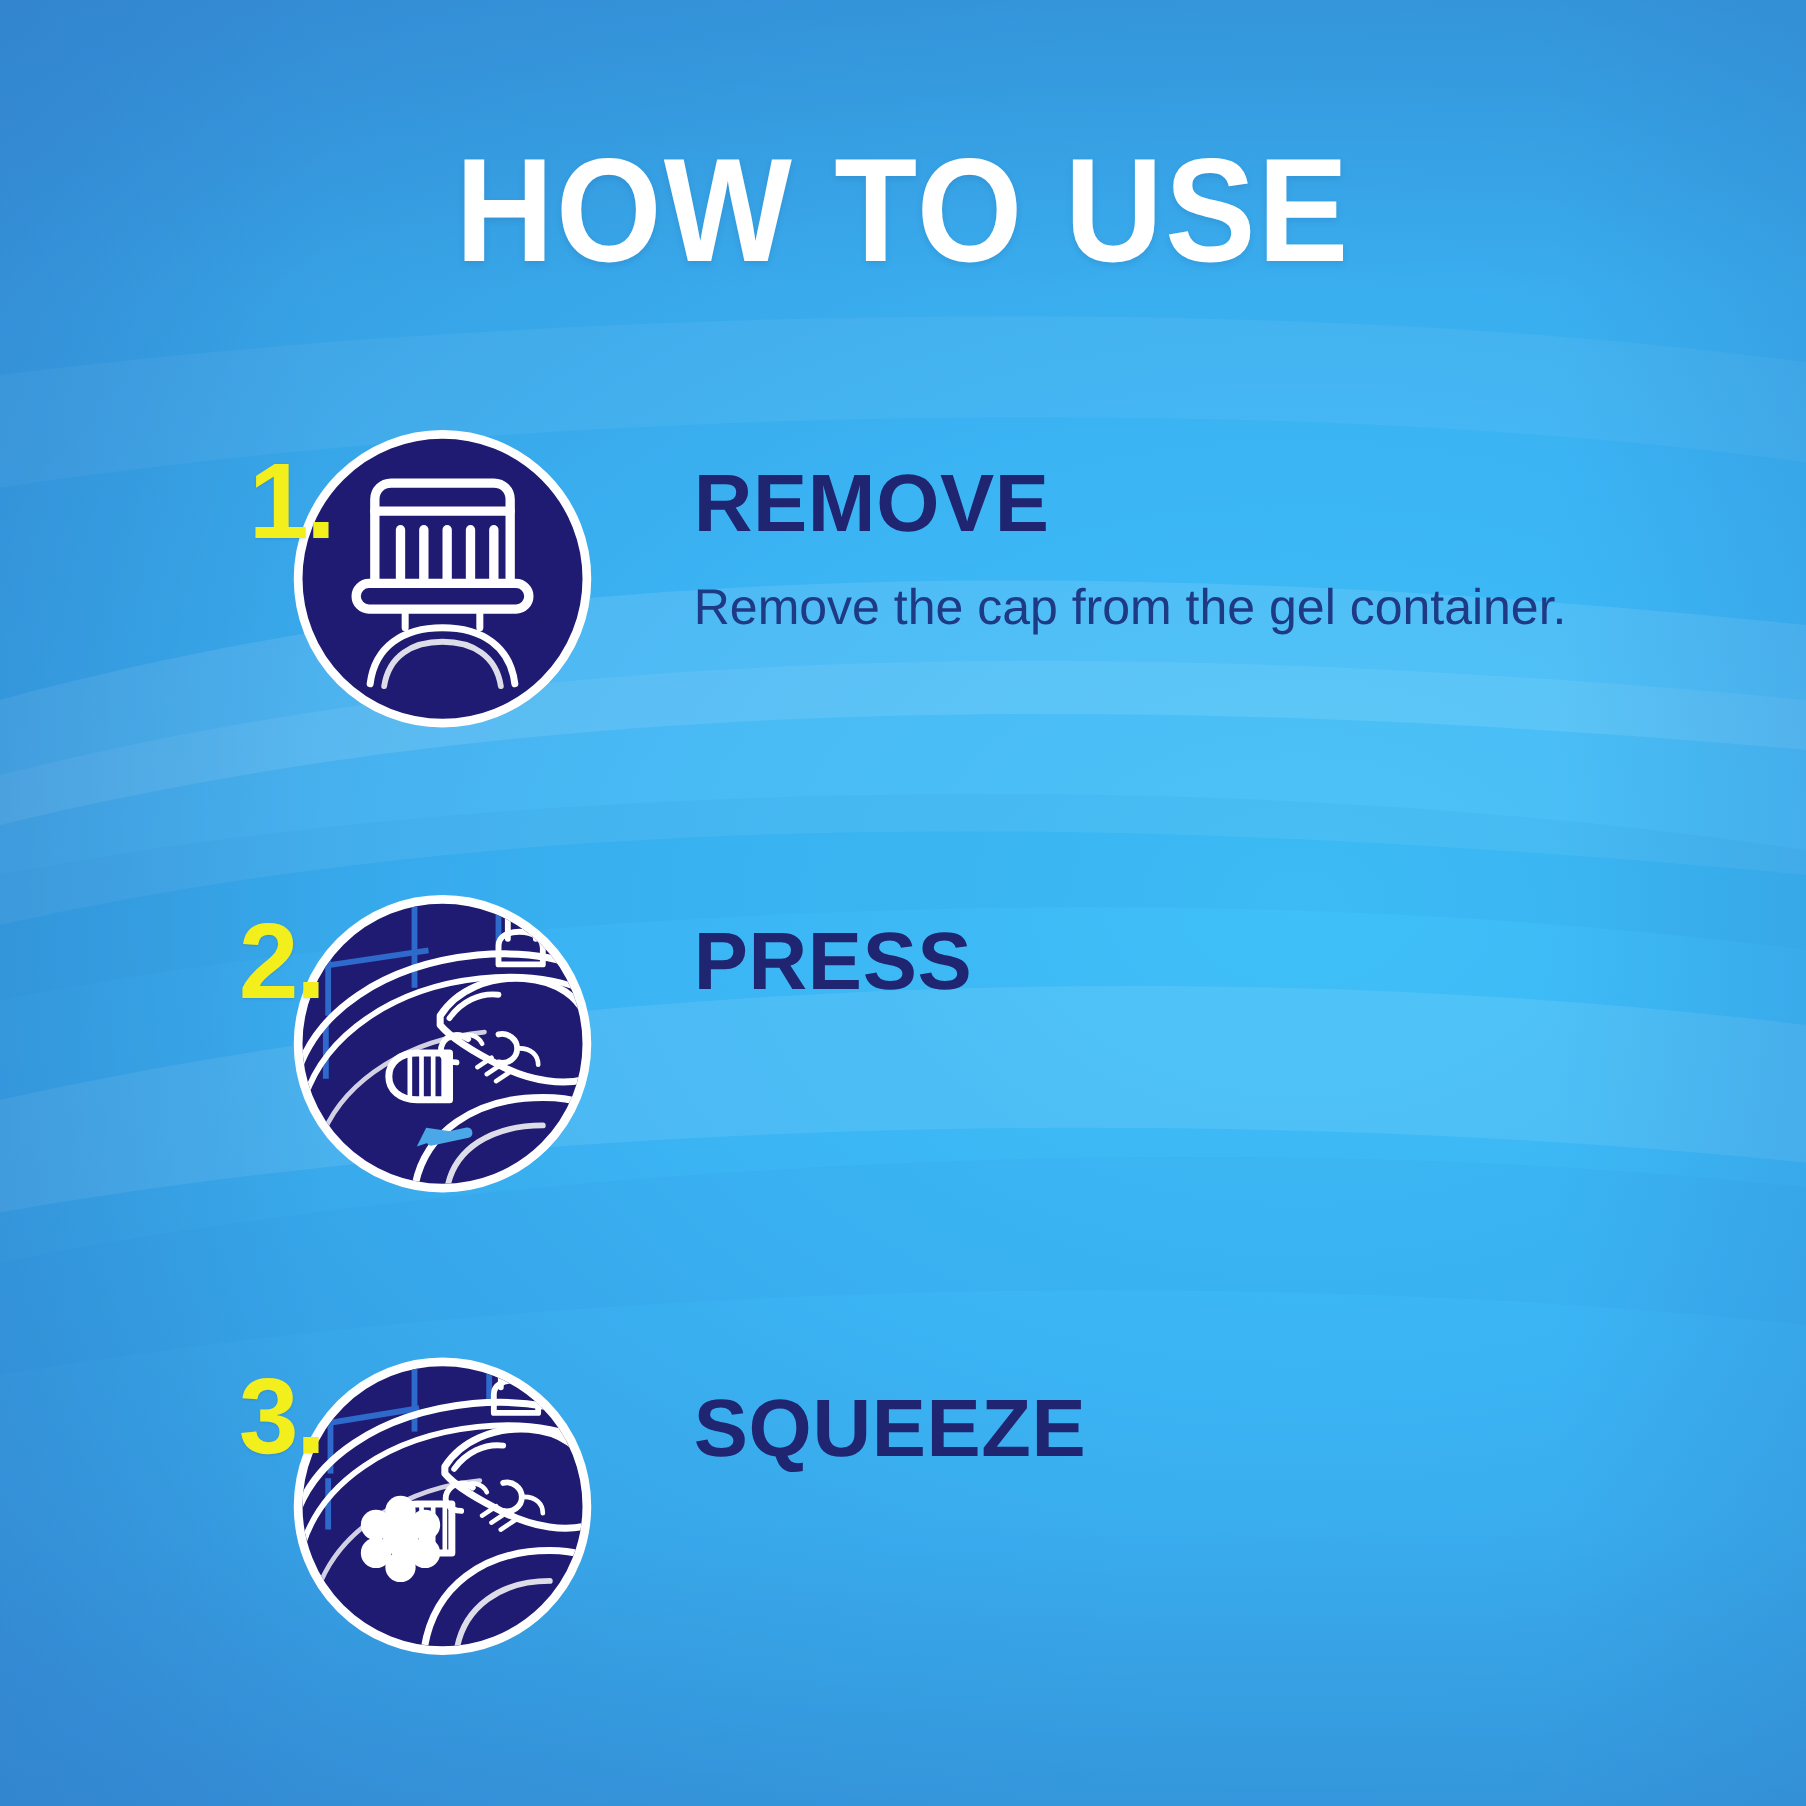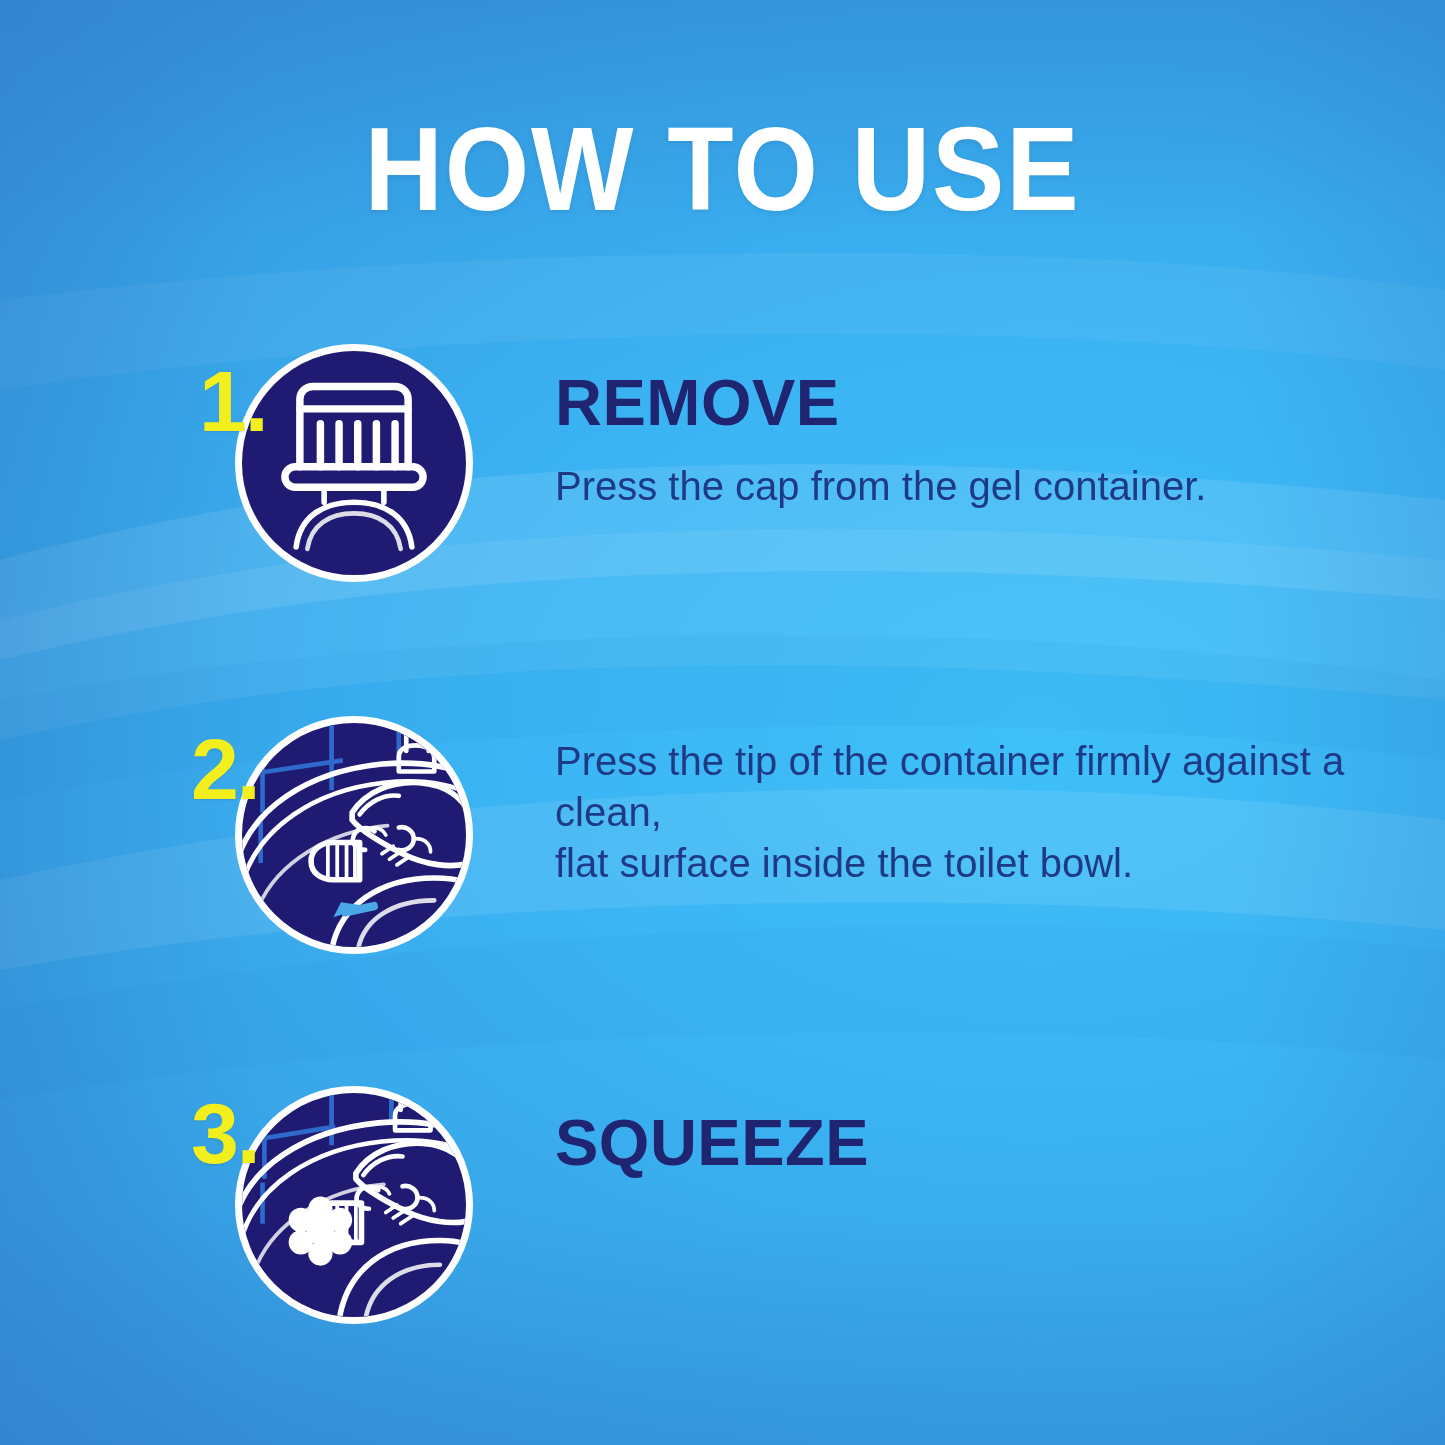--- a/index.html
+++ b/index.html
@@ -166,21 +166,21 @@
             <line x1="104" y1="78" x2="104" y2="124"></line>
             <line x1="124" y1="78" x2="124" y2="124"></line>
             <line x1="144" y1="78" x2="144" y2="124"></line>
             <line x1="164" y1="78" x2="164" y2="124"></line>
           </g>
         </svg>
       </div>
     </div>
     <div class="step-text">
       <div class="step-heading">REMOVE</div>
-      <div class="step-body">Press the cap from the gel container.</div>
+      <div class="step-body">Remove the cap from the gel container.</div>
     </div>
   </div>
 
   <div class="step step-2">
     <div class="badge-wrap">
       <div class="step-number">2.</div>
       <div class="icon-circle">
         <svg viewBox="0 0 240 240">
 
           <g stroke="#2f6fd0" stroke-width="5" fill="none" opacity=".95">
@@ -220,22 +220,21 @@
           </g>
 
           <g>
             <path d="M134,196 L98,208 L106,192 Z" fill="#4aa8e8"></path>
             <rect x="106" y="195" width="40" height="9" rx="4" fill="#4aa8e8" transform="rotate(-12 126 200)"></rect>
           </g>
         </svg>
       </div>
     </div>
     <div class="step-text">
-      <div class="step-body">Press the tip of the container firmly against a clean,
-flat surface inside the toilet bowl.</div>
+      <div class="step-heading">PRESS</div>
     </div>
   </div>
 
   <div class="step step-3">
     <div class="badge-wrap">
       <div class="step-number">3.</div>
       <div class="icon-circle">
         <svg viewBox="0 0 240 240">
 
           <g stroke="#2f6fd0" stroke-width="5" fill="none" opacity=".95">

